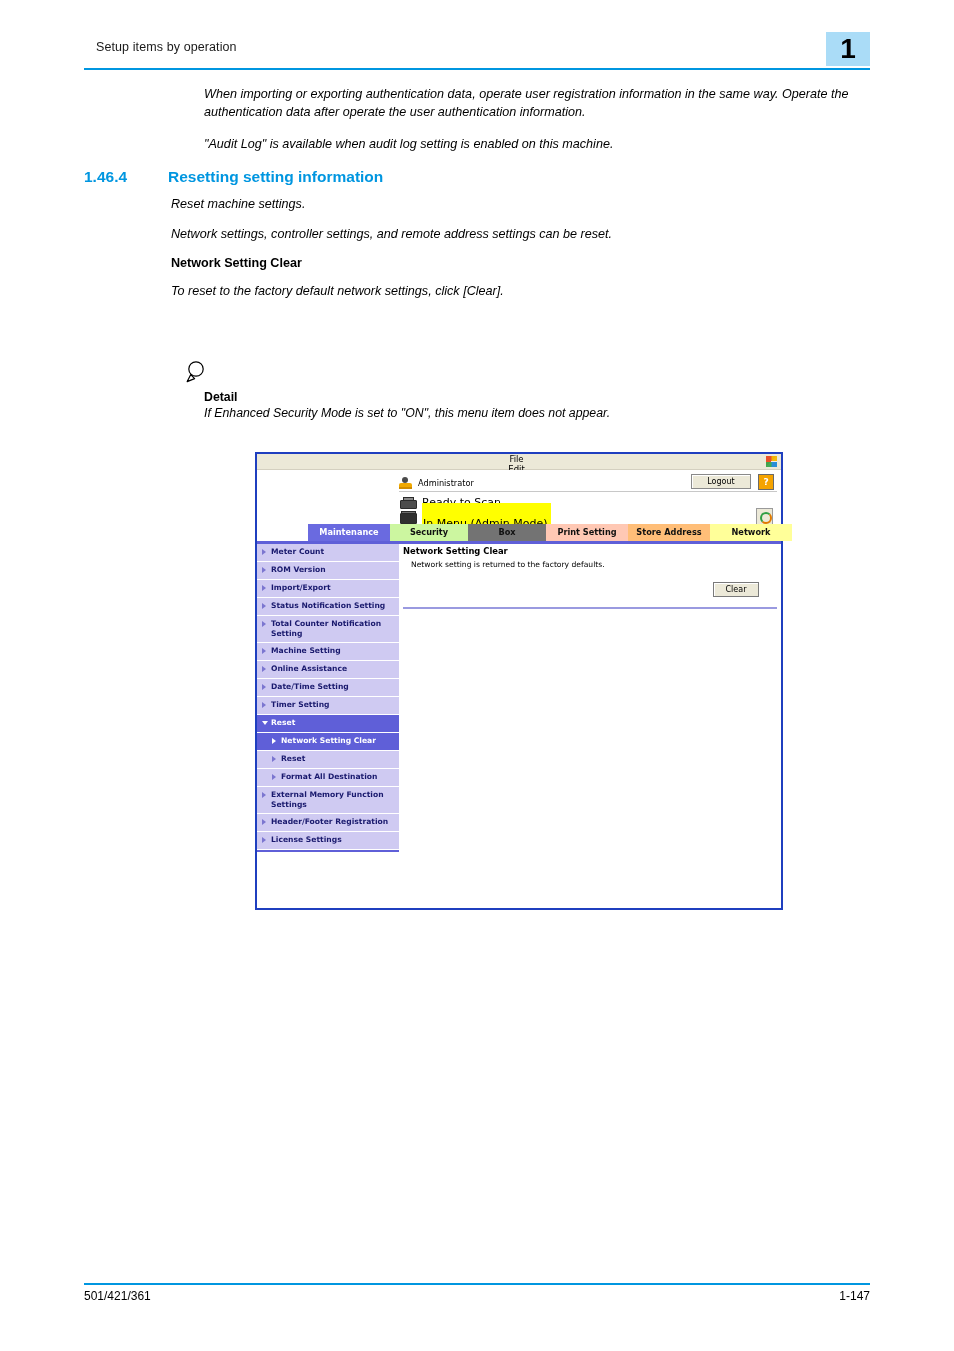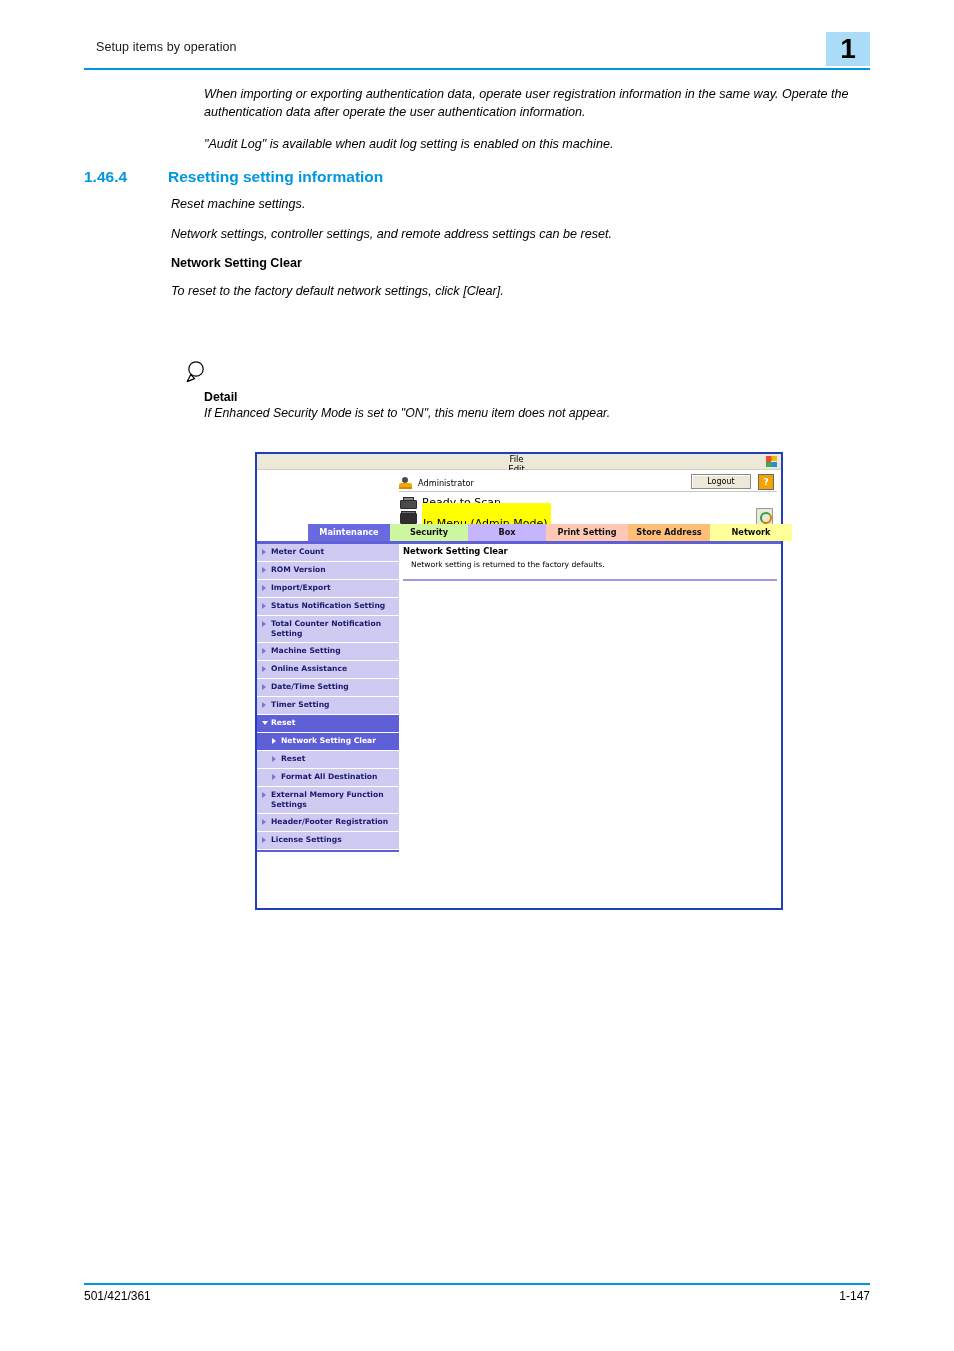--- a/index.html
+++ b/index.html
@@ -542,21 +542,21 @@
           </span>
           <span class="status-text hl">In Menu (Admin Mode)</span>
         </div>
         <span class="refresh-icon"></span>
       </div>
     </div>
 
     <div class="tabs">
       <div class="tab active" style="width:82px;background:#6a6ae0;">Maintenance</div>
       <div class="tab" style="width:78px;background:#ccf6a0;">Security</div>
-      <div class="tab" style="width:78px;background:#c4b5fd;">Box</div>
+      <div class="tab" style="width:78px;background:#737373;">Box</div>
       <div class="tab" style="width:82px;background:#ffc8b4;">Print Setting</div>
       <div class="tab" style="width:82px;background:#ffbe78;">Store Address</div>
       <div class="tab" style="width:82px;background:#ffff99;">Network</div>
     </div>
     <div class="tabs-underline"></div>
 
     <div class="sidebar">
       <div class="side-item">
         <span class="arrow"></span>
         <span>Meter Count</span>
@@ -620,20 +620,23 @@
       <div class="side-item">
         <span class="arrow"></span>
         <span>License Settings</span>
       </div>
       <div class="side-tail"></div>
     </div>
 
     <div class="content">
       <div class="content-title">Network Setting Clear</div>
       <div class="content-desc">Network setting is returned to the factory defaults.</div>
+      <div class="clear-row">
+        <span class="clear-btn">Clear</span>
+      </div>
       <div class="content-rule"></div>
     </div>
 
   </div>
 </div>
 
 <div class="footer-rule"></div>
 <div class="footer-left">501/421/361</div>
 <div class="footer-right">1-147</div>
 

